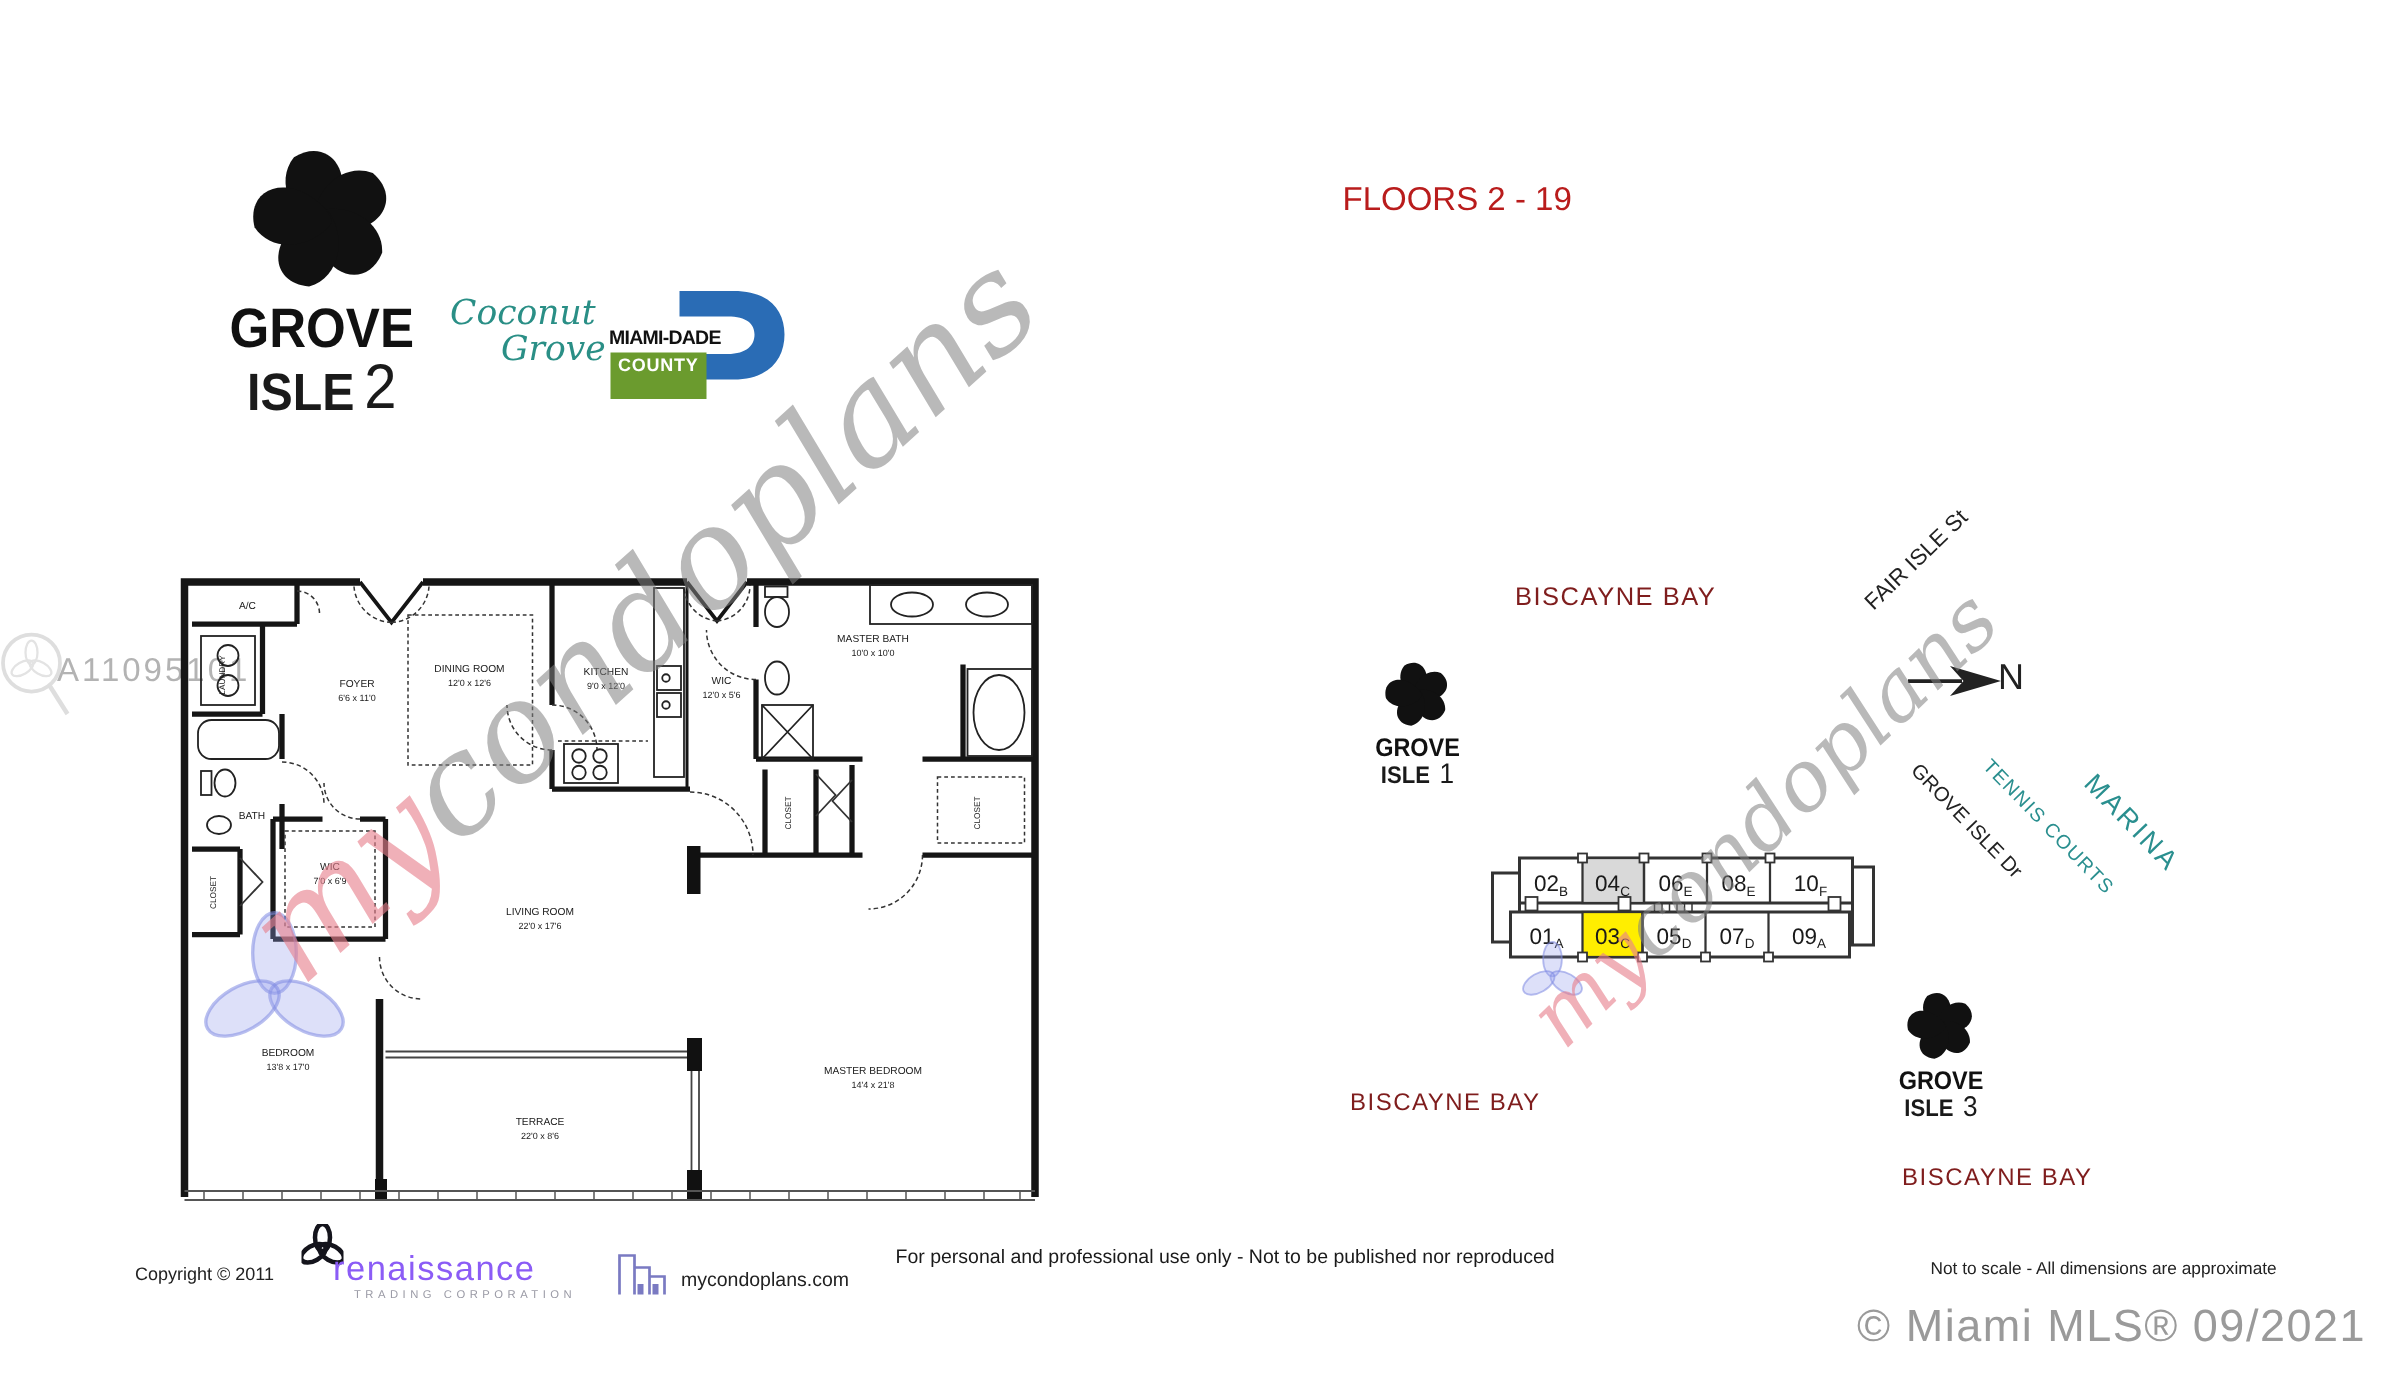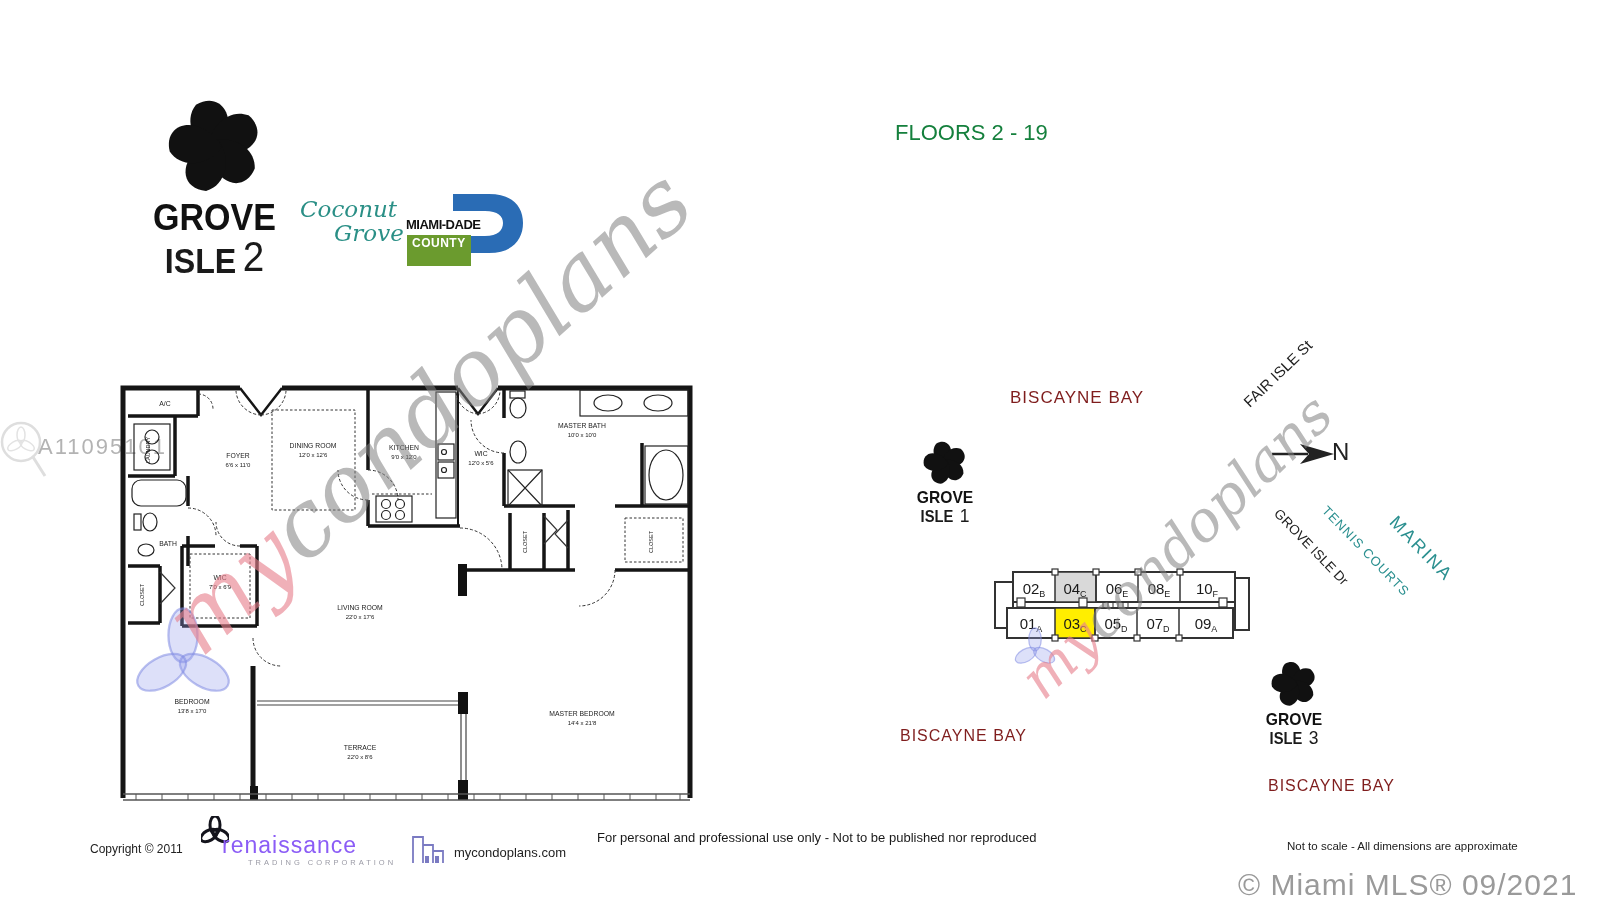--- a/index.html
+++ b/index.html
@@ -2,21 +2,21 @@
 <html><head>
 <meta charset="utf-8">
 <style>
   html,body{margin:0;padding:0;}
   body{width:1600px;height:922px;background:#fff;position:relative;overflow:hidden;
        font-family:"Liberation Sans",sans-serif;color:#1a1a1a;}
   .abs{position:absolute;}
   
   .res-title{font-size:29px;font-weight:bold;color:#8b2b8b;letter-spacing:.5px;}
   .line-title{font-size:30px;font-weight:bold;color:#151515;margin-top:2px;}
-  .floors{font-size:22px;color:#15803d;margin-top:12px;}
+  .floors{font-size:22px;color:#b91c1c;margin-top:12px;}
   .specs{font-size:12.5px;color:#222;margin-top:14px;line-height:1.5;}
   .spec-row{display:flex;}
   .spec-row .lbl{width:100px;}
   
   .grove{text-align:center;line-height:1;}
   .grove .gname{font-weight:bold;letter-spacing:0;color:#111;transform:scaleX(.92);}
   .grove .gnum{font-weight:normal;margin-left:7px;}
   .grove-lg .gname{font-size:37px;}
   .grove-lg .gname2{font-size:35px;}
   .grove-lg .gnum{font-size:42px;}
@@ -349,21 +349,21 @@
 <div class="abs foot" style="left:90px;top:842px;">Copyright ©   2011</div>
 
 <svg class="abs" style="left:201px;top:816px;" width="28" height="32" viewBox="0 0 28 32">
   <g fill="none" stroke="#14141c" stroke-width="3">
     <ellipse cx="14" cy="9" rx="5" ry="9"></ellipse>
     <ellipse cx="14" cy="9" rx="5" ry="9" transform="rotate(120 14 16)"></ellipse>
     <ellipse cx="14" cy="9" rx="5" ry="9" transform="rotate(240 14 16)"></ellipse>
   </g>
 </svg>
 <div class="abs ren-name" style="left:222px;top:832px;">renaissance</div>
-<div class="abs ren-sub" style="left:248px;top:858px;text-align:right;">TRADING CORPORATION</div>
+<div class="abs ren-sub" style="left:236px;top:858px;text-align:right;">TRADING CORPORATION</div>
 
 <svg class="abs" style="left:410px;top:834px;" width="38" height="30" viewBox="0 0 38 30">
   <g fill="none" stroke="#7a7ac2" stroke-width="1.8">
     <path d="M3 29 V3 H13 V29"></path>
     <path d="M13 11 H23 V29"></path>
     <path d="M23 17 H33 V29"></path>
   </g>
   <rect x="15" y="22" width="4" height="7" fill="#7a7ac2"></rect>
   <rect x="25" y="22" width="4" height="7" fill="#7a7ac2"></rect>
 </svg>

